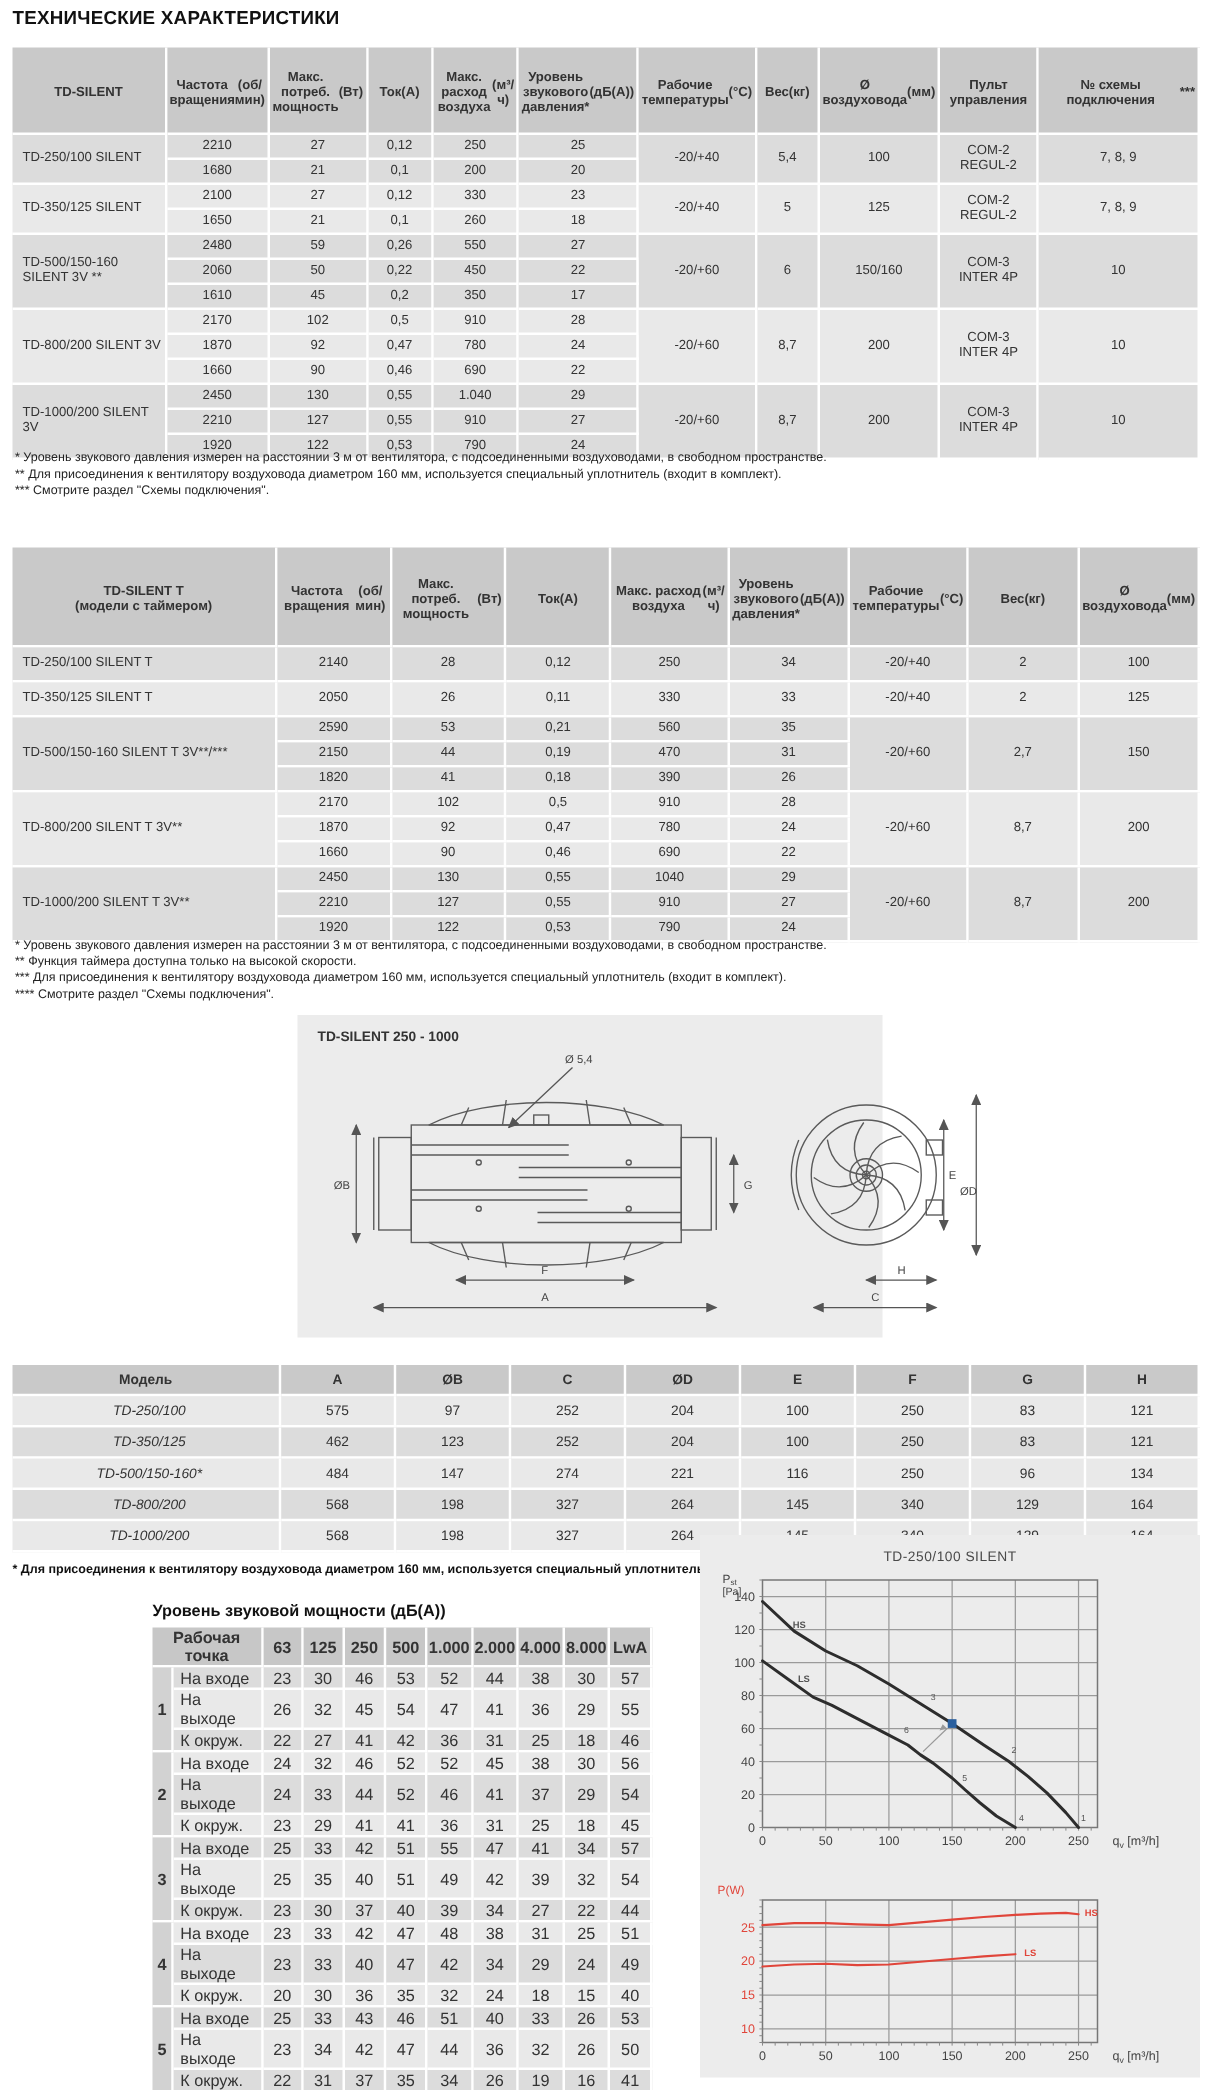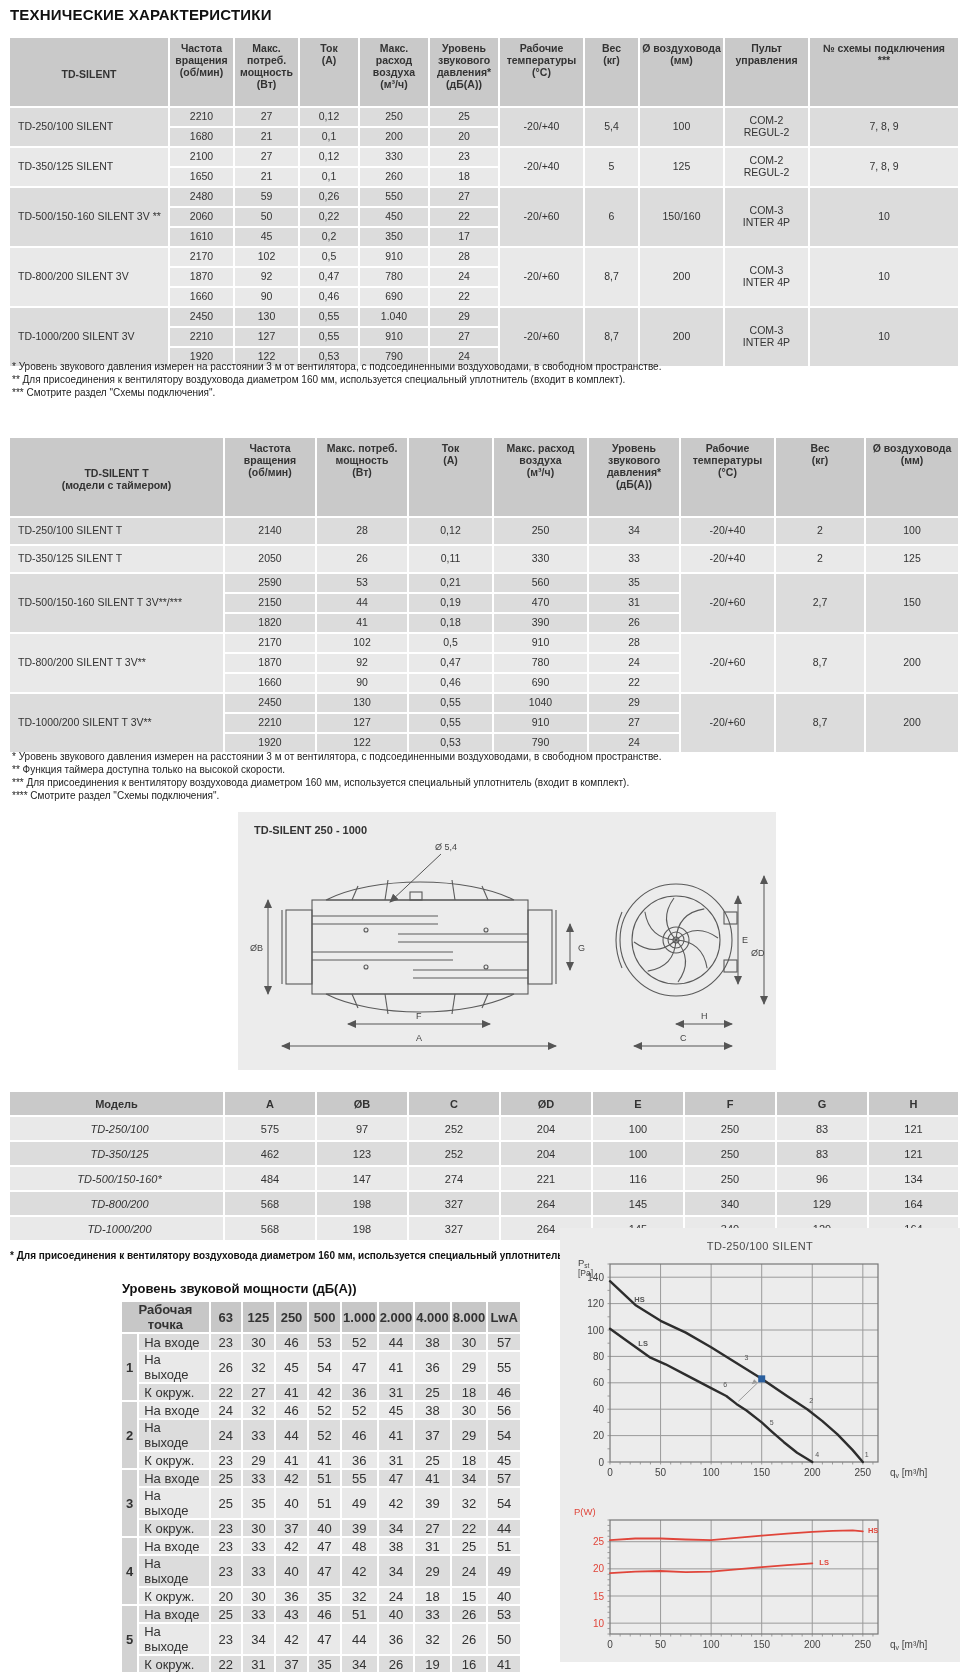--- a/index.html
+++ b/index.html
@@ -6,21 +6,21 @@
   #root{position:relative;width:970px;height:1672px;background:#fff;
         font-family:"Liberation Sans",sans-serif;color:#333;overflow:hidden;}
   .abs{position:absolute;}
   #page-title{left:10px;top:6px;font-size:15px;font-weight:bold;color:#111;letter-spacing:.2px;text-align:center;}
 
   
   table.spec{border-collapse:separate;border-spacing:0;table-layout:fixed;font-size:10.5px;color:#333;}
   .spec th,.spec td{border-right:2px solid #fff;border-bottom:2px solid #fff;text-align:center;padding:0 2px;}
   .spec th{background:#c9c9c9;font-weight:bold;vertical-align:top;padding-top:4px;}
   .spec th.mhead{vertical-align:middle;margin-top:40px;}
-  .spec .hw{display:flex;flex-direction:column;justify-content:flex-start;align-items:center;}
+  .spec .hw{display:flex;flex-direction:row;justify-content:center;align-items:center;}
   table.t1 .hw{height:64px;} table.t2 .hw{height:74px;}
   .spec tbody td{height:18px;line-height:1.1;}
   .spec tr.single td{height:26px;}
   .spec td.model{text-align:left;padding-left:8px;}
   .spec tr.g0 td{background:#dcdcdc;} .spec tr.g1 td{background:#e9e9e9;}
   .spec td.mg{white-space:pre-line;vertical-align:middle;}
 
   .fnblock{font-size:10px;line-height:13px;color:#222;}
   .fnblock .fn{white-space:nowrap;}
   #dims-footnote{font-size:10px;font-weight:bold;color:#111;}
@@ -446,21 +446,21 @@
       </table>
     </div>
 
   <div id="fn2" class="abs fnblock" style="left:12px;top:750px;">
       <div class="fn">* Уровень звукового давления измерен на расстоянии 3 м от вентилятора, с подсоединенными воздуховодами, в свободном пространстве.</div>
       <div class="fn">** Функция таймера доступна только на высокой скорости.</div>
       <div class="fn">*** Для присоединения к вентилятору воздуховода диаметром 160 мм, используется специальный уплотнитель (входит в комплект).</div>
       <div class="fn">**** Смотрите раздел "Схемы подключения".</div>
     </div>
 
-  <div class="abs panel" style="left:238px;top:812px;width:538px;height:258px;">
+  <div class="abs panel" style="left:238px;top:812px;width:451px;height:258px;padding-left:17px;">
     <div id="draw-title">TD-SILENT 250 - 1000</div>
     <svg width="533" height="258" viewBox="0 0 533 258">
       <defs>
         <marker id="ae" markerWidth="9" markerHeight="8" refX="8" refY="4" orient="auto">
             <path d="M0,0 L9,4 L0,8 z" fill="#555"></path>
           </marker>
         <marker id="as" markerWidth="9" markerHeight="8" refX="1" refY="4" orient="auto">
             <path d="M9,0 L0,4 L9,8 z" fill="#555"></path>
           </marker>
       </defs>

